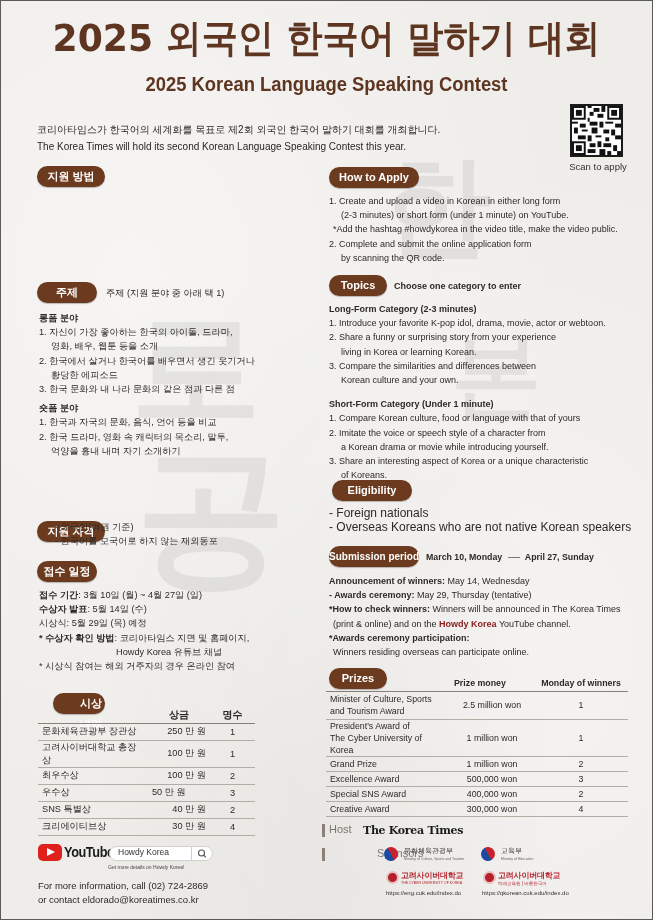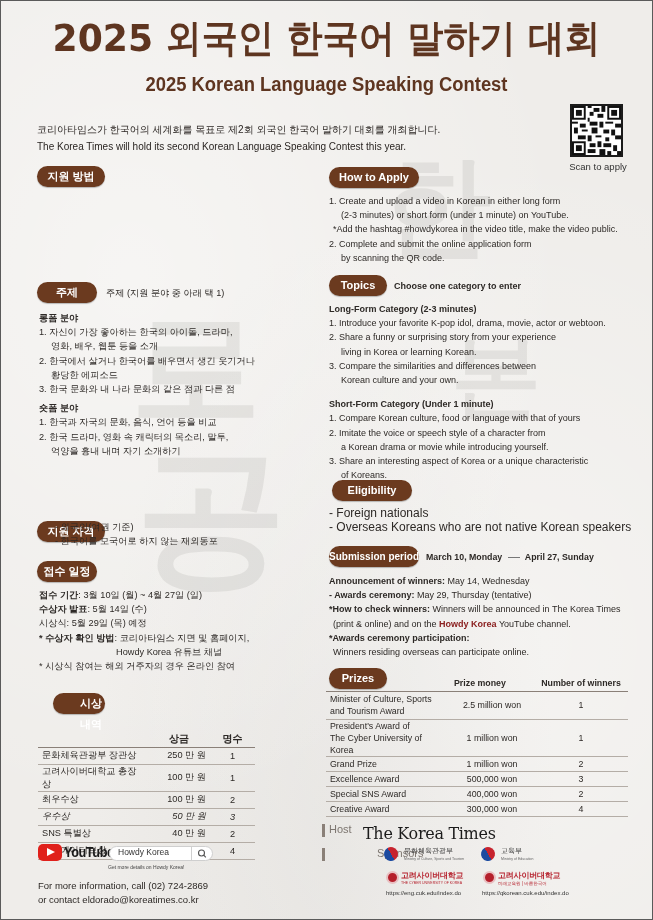--- a/index.html
+++ b/index.html
@@ -52,21 +52,21 @@
   .yt-logo { left: 37px; top: 843px; width: 24px; height: 17px; background: #e0201b; border-radius: 5px; }
   .yt-play { left: 46px; top: 847px; width: 0; height: 0; border-left: 8px solid #fff; border-top: 4.5px solid transparent; border-bottom: 4.5px solid transparent; }
   .yt-word { left: 63px; top: 842px; font-size: 15px; font-weight: bold; letter-spacing: -0.5px; color: #1b1b1b; transform: scaleX(0.85); transform-origin: left; }
   .yt-search { left: 108px; top: 845px; width: 104px; height: 15px; background: #fff; border: 1px solid #cfcfcf; border-radius: 8px; }
   .yt-search-text { left: 117px; top: 846px; font-size: 8.5px; color: #333; }
   .yt-search-btn { left: 190px; top: 845px; width: 22px; height: 15px; border-left: 1px solid #cfcfcf; }
   .yt-sub { left: 107px; top: 863px; font-size: 5px; color: #444; }
   .contact { left: 37px; top: 878px; font-size: 9.5px; line-height: 14px; color: #2d2926; }
   .host-bar { width: 3px; height: 13px; background: #8a8078; }
   .host-label { font-size: 11px; color: #7d7670; }
-  .kt-logo { font-family: "DejaVu Serif", serif; font-weight: normal; font-size: 16px; color: #1b1b1b; letter-spacing: -0.3px; }
+  .kt-logo { font-family: "DejaVu Serif", serif; font-weight: bold; font-size: 11px; color: #1b1b1b; letter-spacing: -0.3px; }
   .taeguk { width: 14px; height: 14px; border-radius: 50%; background: conic-gradient(#c7232e 0 50%, #1b4aa0 50% 100%); transform: rotate(-30deg); }
   .spons-txt { font-size: 7px; color: #333; }
   .spons-sub { font-size: 3.5px; color: #666; }
   .cuk-seal { width: 13px; height: 13px; border-radius: 50%; background: #b51f2b; border: 2px solid #e8bfc1; }
   .cuk-name { font-size: 8px; font-weight: bold; color: #b51f2b; letter-spacing: -0.2px; }
   .cuk-sub { font-size: 3.5px; color: #b51f2b; }
   .url { font-size: 6px; color: #333; }
 </style>
 </head>
 <body>
@@ -159,21 +159,21 @@
   <div class="txt" style="left:38px; top:587px;">
     <div><span class="bold">접수 기간</span><span>: 3월 10일 (월) ~ 4월 27일 (일)</span></div>
     <div><span class="bold">수상자 발표</span><span>: 5월 14일 (수)</span></div>
     <div>시상식: 5월 29일 (목) 예정</div>
     <div><span class="bold">* 수상자 확인 방법</span><span>: 코리아타임스 지면 및 홈페이지,</span></div>
     <div style="padding-left:77px;">Howdy Korea 유튜브 채널</div>
     <div>* 시상식 참여는 해외 거주자의 경우 온라인 참여</div>
   </div>
 
   <div class="pill" style="left:52px; top:692px; width:52px;padding-left:24px;">시상 내역</div>
-  <table class="prize" style="left:37px; top:706px; width:217px;margin-top:24px;">
+  <table class="prize" style="left:37px; top:706px; width:217px;">
     <tbody>
         <tr style="height:16px;">
       <th style="text-align:left; width:110px; border-bottom:1.5px solid #8a8078;"></th>
       <th style="text-align:center; width:62px;">상금</th>
       <th style="text-align:center;">명수</th>
     </tr>
     <tr style="height:17px;">
           <td>문화체육관광부 장관상</td>
           <td style="text-align:right">250 만 원</td>
           <td style="text-align:center">1</td>
@@ -181,23 +181,23 @@
     <tr style="height:17px;">
           <td>고려사이버대학교 총장상</td>
           <td style="text-align:right">100 만 원</td>
           <td style="text-align:center">1</td>
         </tr>
     <tr style="height:17px;">
           <td>최우수상</td>
           <td style="text-align:right">100 만 원</td>
           <td style="text-align:center">2</td>
         </tr>
-    <tr style="height:17px;font-style:italic;">
+    <tr style="height:17px;">
           <td>우수상</td>
-          <td style="text-align:right">50 만 원</td>
+          <td style="">50 만 원</td>
           <td style="text-align:center">3</td>
         </tr>
     <tr style="height:17px;">
           <td>SNS 특별상</td>
           <td style="text-align:right">40 만 원</td>
           <td style="text-align:center">2</td>
         </tr>
     <tr style="height:17px;">
           <td>크리에이티브상</td>
           <td style="text-align:right">30 만 원</td>
@@ -269,21 +269,21 @@
     <div class="bold">*Awards ceremony participation:</div>
     <div class="ind2">Winners residing overseas can participate online.</div>
   </div>
 
   <div class="pill" style="left:328px; top:667px; width:58px;">Prizes</div>
   <table class="prize" style="left:325px; top:674px; width:302px; font-size:8.8px;">
     <tbody>
         <tr style="height:16px;">
       <th style="width:124px;"></th>
       <th style="text-align:left; width:84px; font-size:8.8px;">Prize money</th>
-      <th style="text-align:center; font-size:8.8px;">Number of winners</th>
+      <th style="text-align:center; font-size:8.8px;">Monday of winners</th>
     </tr>
     <tr style="height:28px;">
       <td style="line-height:12px;">
             <div>Minister of Culture, Sports</div>
             <div>and Tourism Award</div>
           </td>
       <td style="text-align:center">2.5 million won</td>
           <td style="text-align:center">1</td>
     </tr>
     <tr style="height:28px;">

